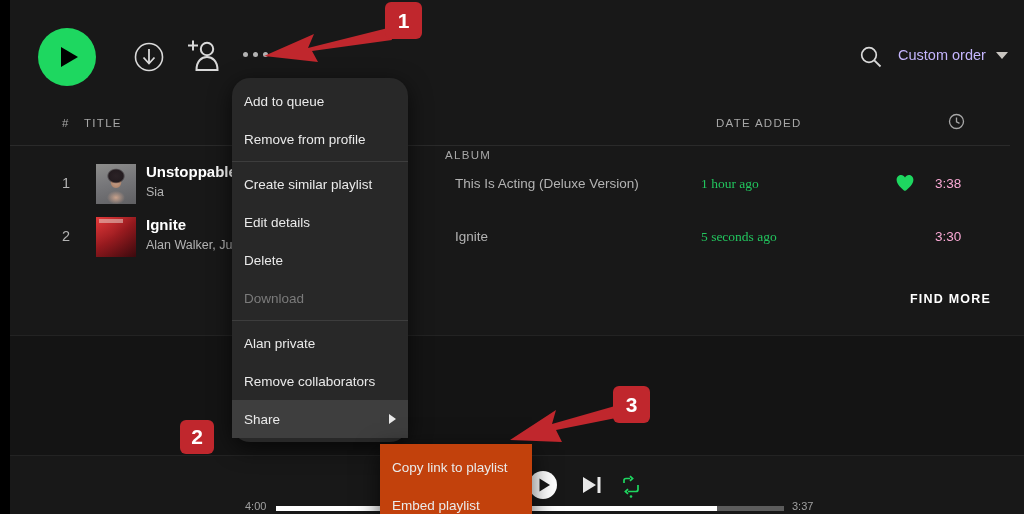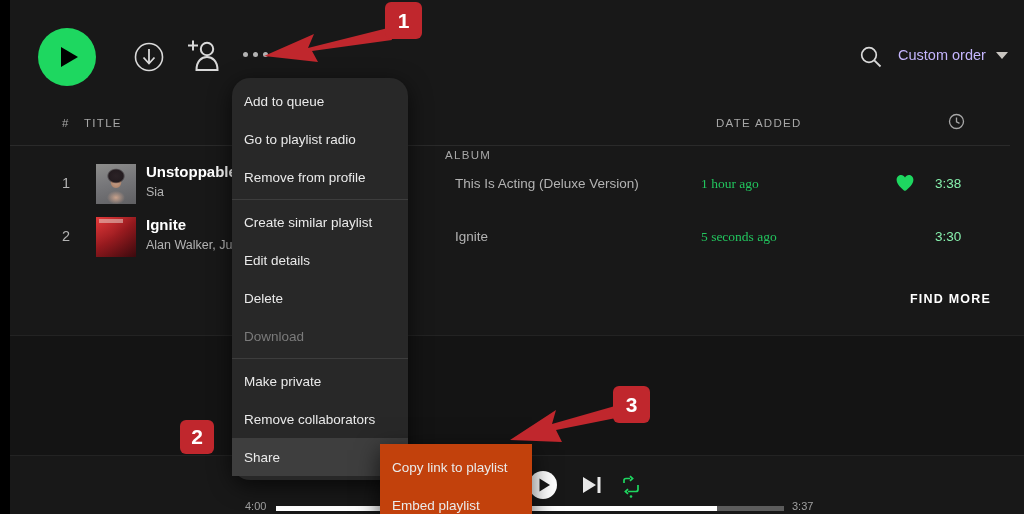--- a/index.html
+++ b/index.html
@@ -194,21 +194,21 @@
     color: #22c55e; font-size: 13.5px;
     white-space: nowrap;
     font-family: Liberation Serif, serif;
   }
   .row-heart {
     position: absolute; left: 885px; top: 16px;
     width: 20px; height: 20px; cursor: pointer;
   }
   .row-dur {
     position: absolute; left: 925px; top: 19px;
-    color: #86efac; font-size: 13.5px;
+    color: #f9a8d4; font-size: 13.5px;
   }
 
   
   .find-more {
     position: absolute;
     left: 910px; top: 292px;
     color: #ffffff;
     font-size: 12.5px;
     font-weight: 700;
     letter-spacing: 1.2px;
@@ -440,41 +440,38 @@
   <span class="time-right">3:37</span>
   <div class="progress-track">
     <div class="progress-fill"></div>
   </div>
 
   <div class="ctx-menu">
     <div class="ctx-item">
       <span>Add to queue</span>
     </div>
     <div class="ctx-item">
-      <span>Go to playlist radio</span>
-    </div>
-    <div class="ctx-item">
       <span>Remove from profile</span>
     </div>
     <div class="ctx-sep"></div>
     <div class="ctx-item">
       <span>Create similar playlist</span>
     </div>
     <div class="ctx-item">
       <span>Edit details</span>
     </div>
     <div class="ctx-item">
       <span>Delete</span>
     </div>
     <div class="ctx-item disabled">
       <span>Download</span>
     </div>
     <div class="ctx-sep"></div>
     <div class="ctx-item">
-      <span>Make private</span>
+      <span>Alan private</span>
     </div>
     <div class="ctx-item">
       <span>Remove collaborators</span>
     </div>
     <div class="ctx-item active">
       <span>Share</span>
       <span class="ctx-arrow"></span>
     </div>
   </div>
 

